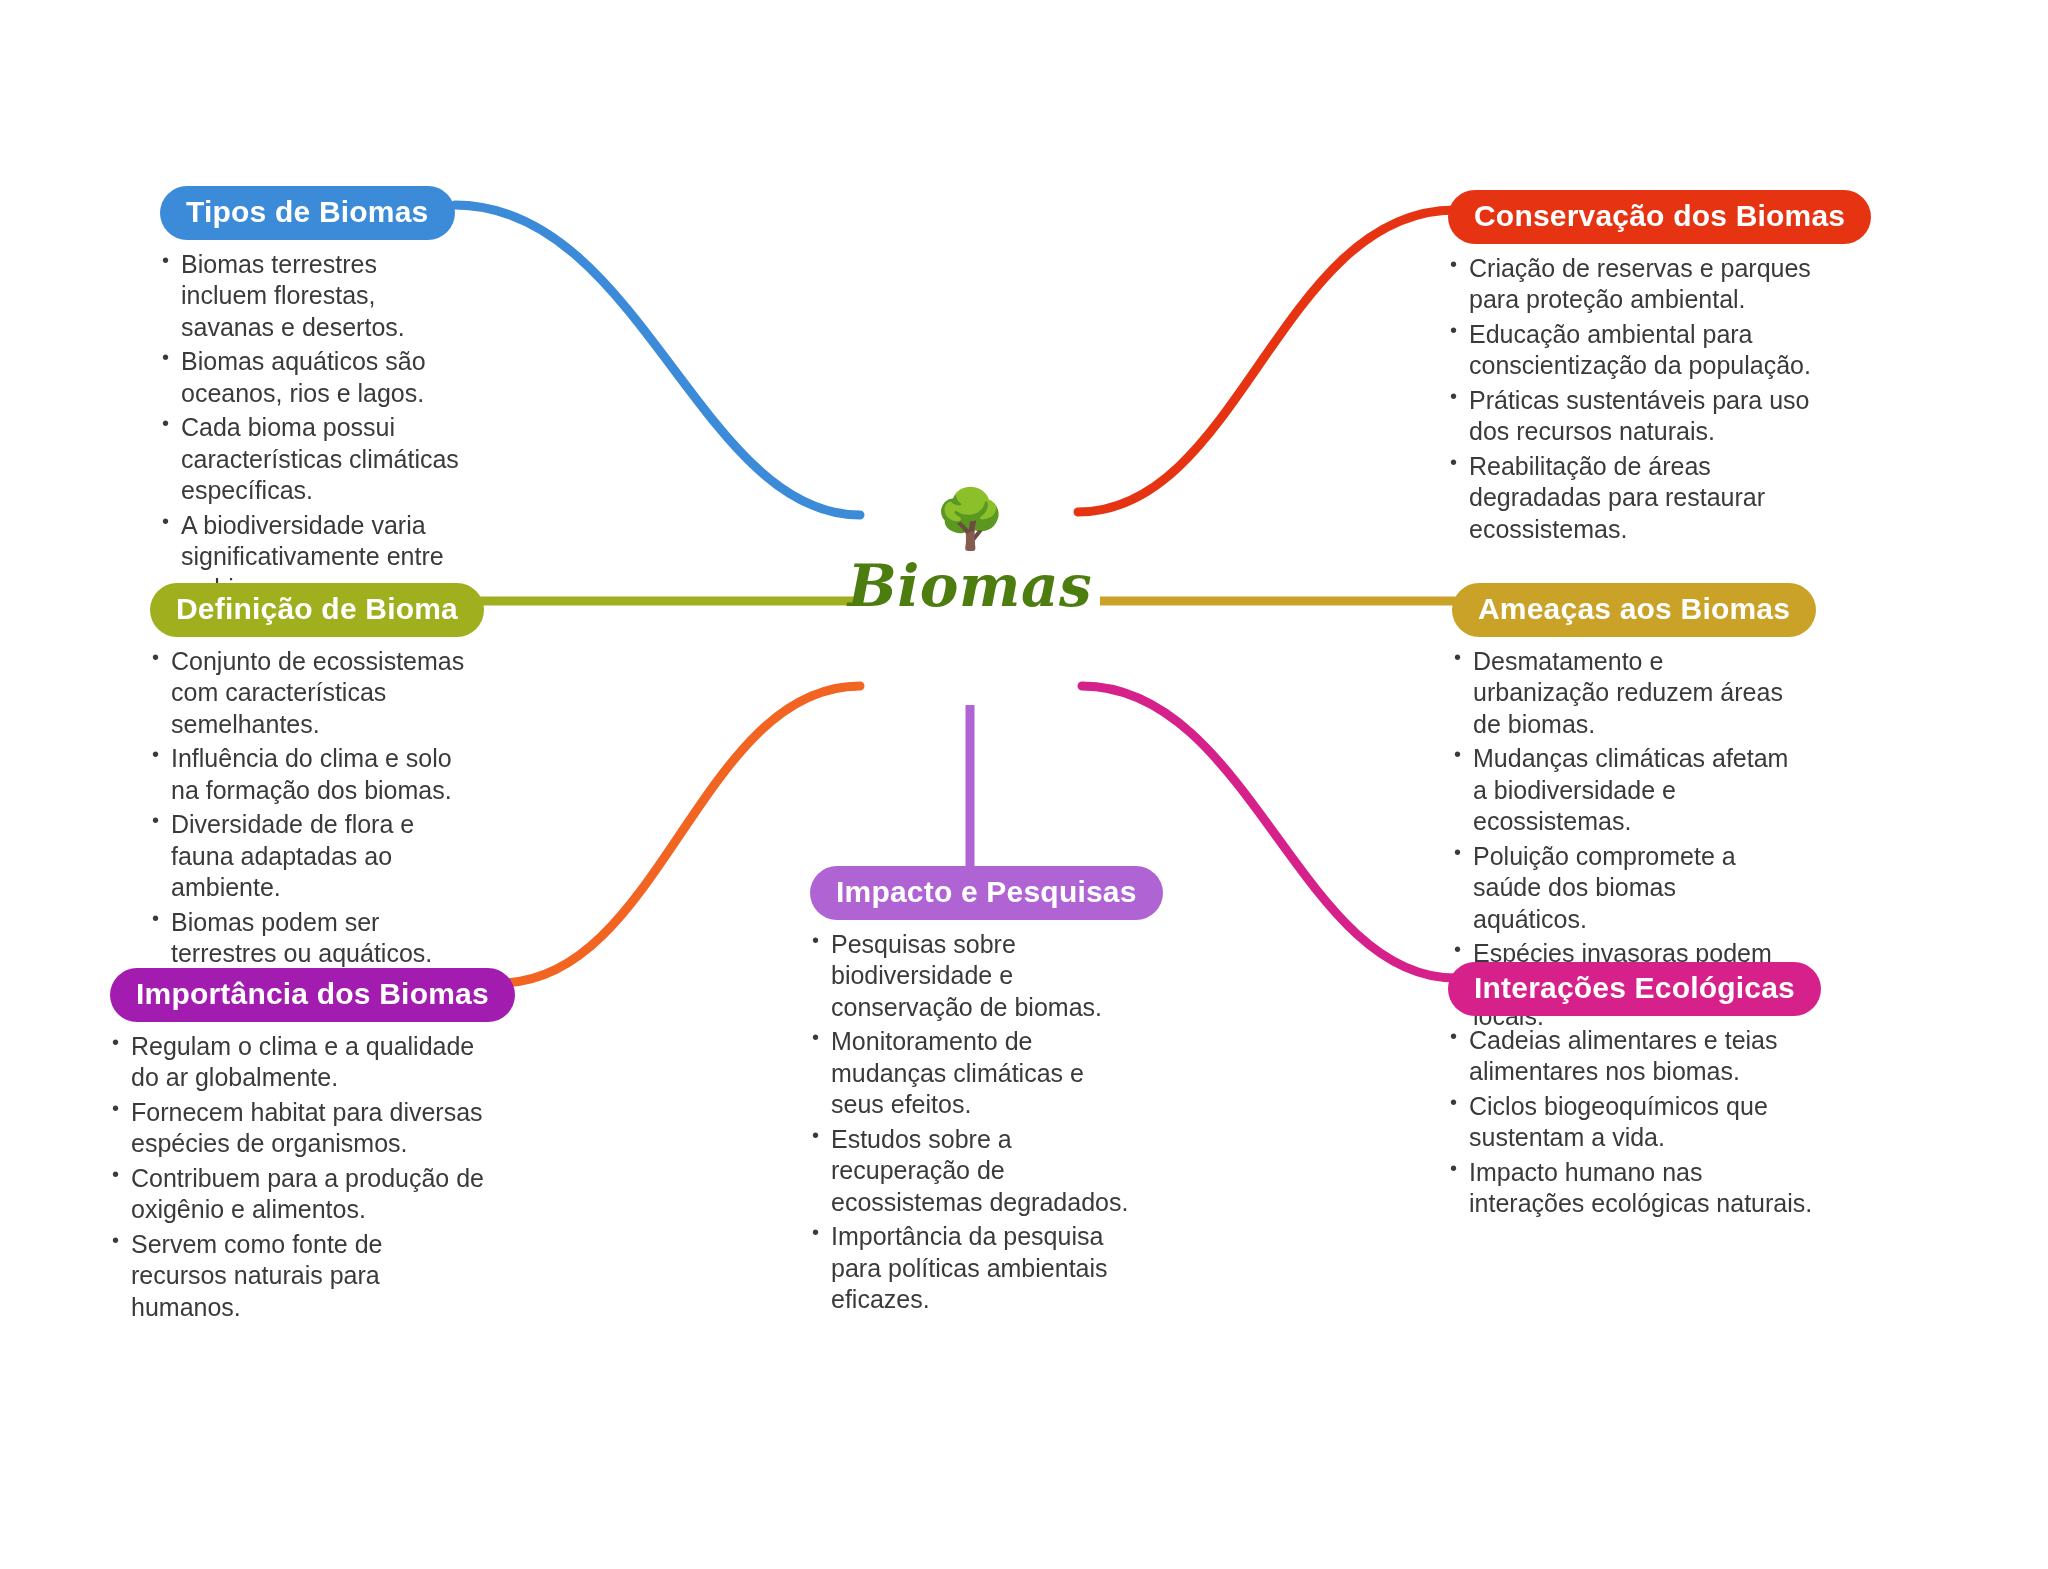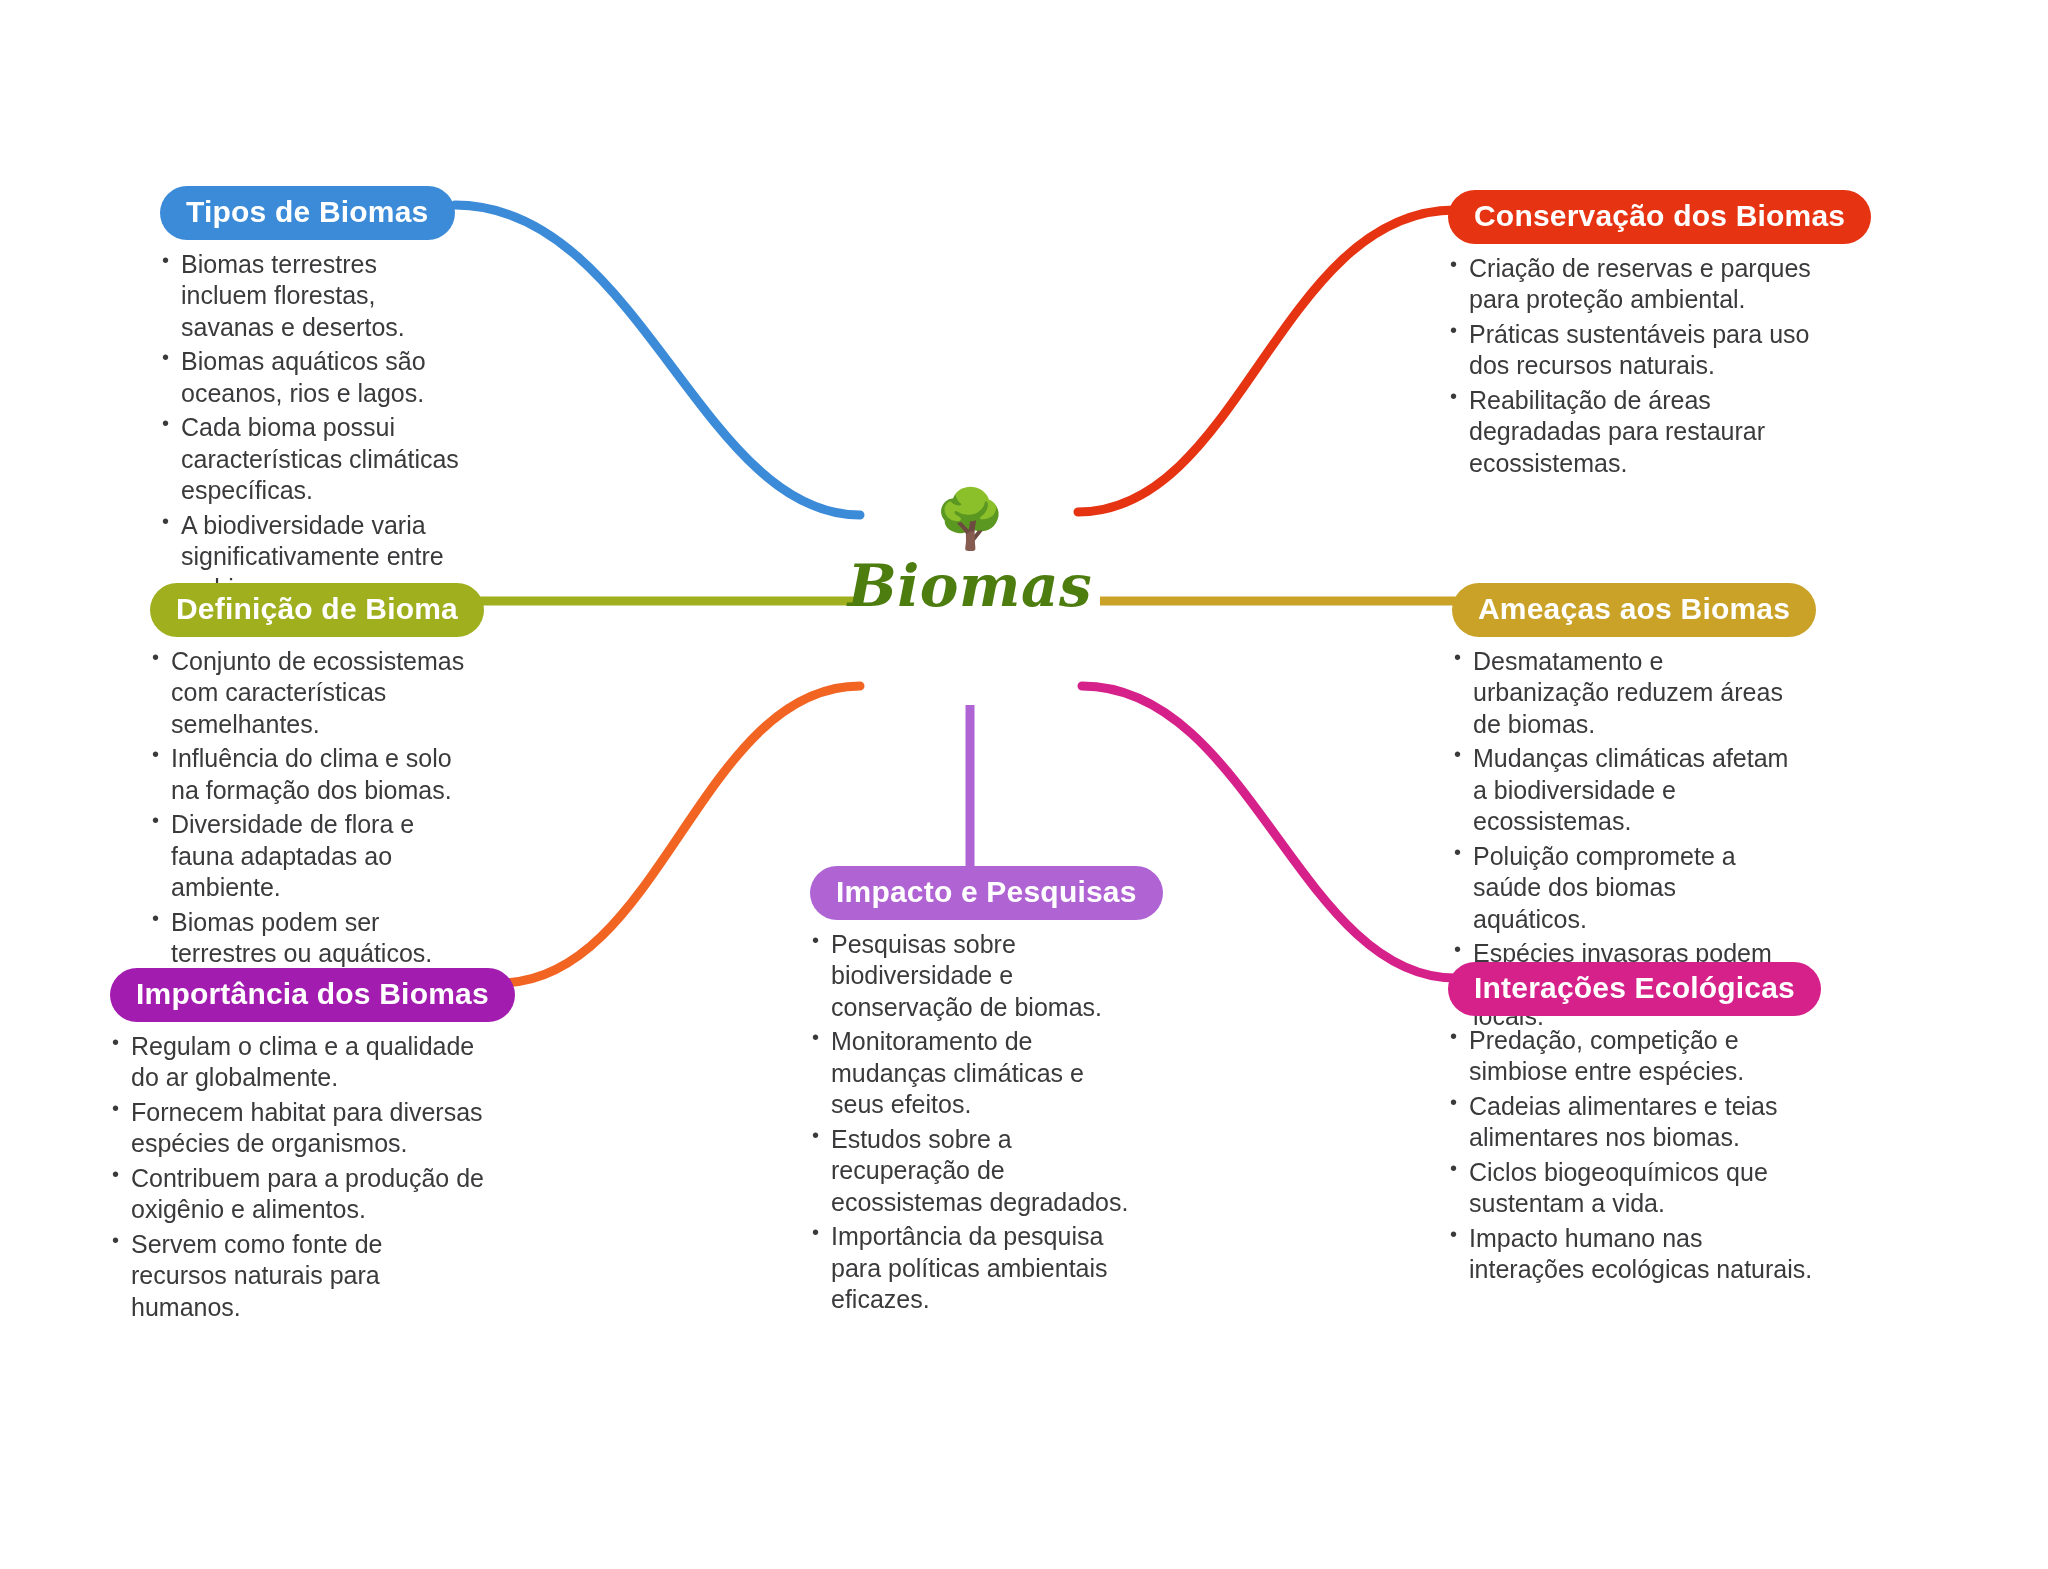--- a/index.html
+++ b/index.html
@@ -142,20 +142,21 @@
       <li>A biodiversidade varia significativamente entre os biomas.</li>
     </ul>
   </div>
 
   <div class="branch align-left" id="branch-conservacao">
     <div class="pill-row">
       <span class="pill" style="background:#E63312">Conservação dos Biomas</span>
     </div>
     <ul class="bullets">
       <li>Criação de reservas e parques para proteção ambiental.</li>
+      <li>Educação ambiental para conscientização da população.</li>
       <li>Práticas sustentáveis para uso dos recursos naturais.</li>
       <li>Reabilitação de áreas degradadas para restaurar ecossistemas.</li>
     </ul>
   </div>
 
   <div class="branch align-left" id="branch-definicao">
     <div class="pill-row">
       <span class="pill" style="background:#A0AF1E">Definição de Bioma</span>
     </div>
     <ul class="bullets">
@@ -200,20 +201,19 @@
       <li>Estudos sobre a recuperação de ecossistemas degradados.</li>
       <li>Importância da pesquisa para políticas ambientais eficazes.</li>
     </ul>
   </div>
 
   <div class="branch align-left" id="branch-interacoes">
     <div class="pill-row">
       <span class="pill" style="background:#D6208A">Interações Ecológicas</span>
     </div>
     <ul class="bullets">
-      <li>Predação, competição e simbiose entre espécies.</li>
       <li>Cadeias alimentares e teias alimentares nos biomas.</li>
       <li>Ciclos biogeoquímicos que sustentam a vida.</li>
       <li>Impacto humano nas interações ecológicas naturais.</li>
     </ul>
   </div>
 
 </div>
 
 </body></html>

